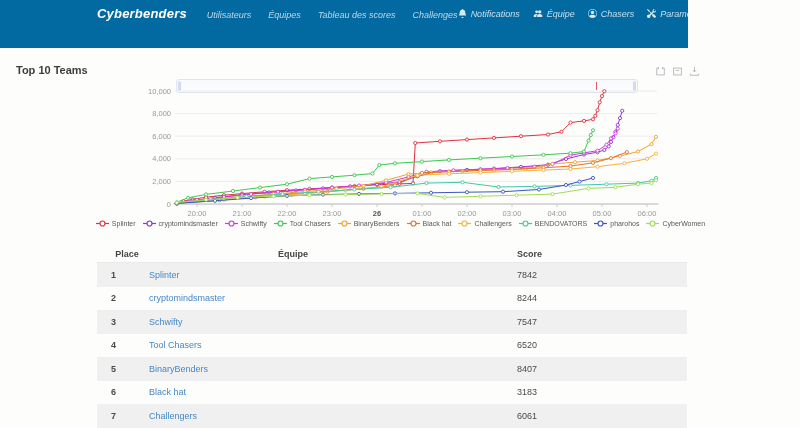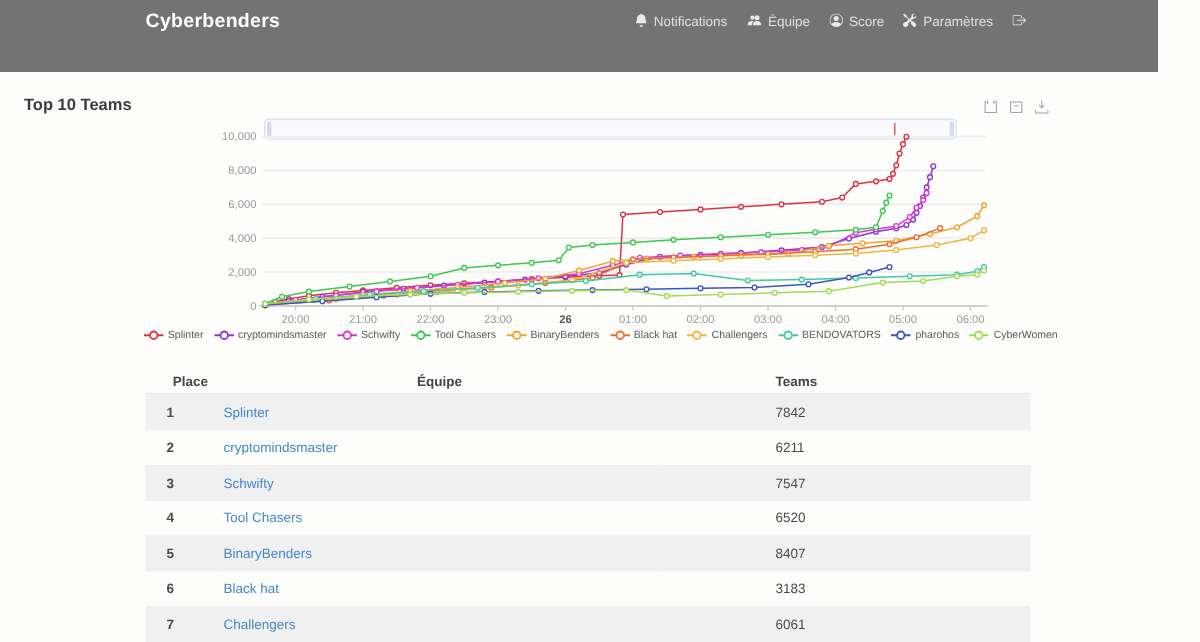--- a/index.html
+++ b/index.html
@@ -1,19 +1,19 @@
 <!DOCTYPE html>
 <html><head>
 <meta charset="utf-8">
 <style>
   html,body{margin:0;padding:0;width:800px;height:428px;overflow:hidden;
     background:#fdfdfc;font-family:"Liberation Sans",sans-serif;position:relative;}
 
   
-  .navbar{position:absolute;top:0;left:0;width:772px;height:48px;background:#737373;}
+  .navbar{position:absolute;top:0;left:0;width:688px;height:48px;background:#0369a1;font-style:italic;}
   .nav-inner{position:absolute;top:6px;left:97px;right:88px;display:flex;align-items:baseline;}
   .brand{color:#ffffff;font-size:13px;font-weight:bold;text-decoration:none;letter-spacing:.2px;}
   .nav-links{display:flex;gap:17px;margin-left:20px;}
   .nav-link{color:rgba(255,255,255,.72);font-size:9px;text-decoration:none;white-space:nowrap;}
   .nav-right{margin-left:auto;display:flex;gap:13px;align-items:flex-start;}
   .nav-right .nav-item{display:flex;gap:4px;align-items:center;color:rgba(255,255,255,.78);
     font-size:9px;text-decoration:none;white-space:nowrap;}
   .nav-right svg{display:block;color:rgba(255,255,255,.85);}
 
   
@@ -49,20 +49,26 @@
   td.cell-score{padding-left:78px;}
   tr.odd{background:#f0f0f0;}
   a.team-link{color:#4587c7;text-decoration:none;}
 </style>
 </head>
 <body>
 
 <header class="navbar">
   <div class="nav-inner">
     <a href="#" class="brand">Cyberbenders</a>
+    <nav class="nav-links" id="nav-links">
+        <a href="#" class="nav-link">Utilisateurs</a>
+        <a href="#" class="nav-link">Équipes</a>
+        <a href="#" class="nav-link">Tableau des scores</a>
+        <a href="#" class="nav-link">Challenges</a>
+      </nav>
     <div class="nav-right" id="nav-right">
         <a href="#" class="nav-item">
           <span>
             <svg width="9" height="9" viewBox="0 0 16 16" fill="currentColor">
               <path d="M8 16a2 2 0 0 0 2-2H6a2 2 0 0 0 2 2zm.995-14.901a1 1 0 1 0-1.99 0A5 5 0 0 0 3 6c0 1.1-.35 3.1-1.2 4.7-.2.4.1.9.55.9h11.3c.45 0 .75-.5.55-.9C13.35 9.1 13 7.1 13 6a5 5 0 0 0-4.005-4.901z"></path>
             </svg>
           </span>
           <span>Notifications</span>
         </a>
         <a href="#" class="nav-item">
@@ -75,21 +81,21 @@
           </span>
           <span>Équipe</span>
         </a>
         <a href="#" class="nav-item">
           <span>
             <svg width="9" height="9" viewBox="0 0 16 16" fill="currentColor">
               <path d="M11 6a3 3 0 1 1-6 0 3 3 0 0 1 6 0z"></path>
               <path d="M0 8a8 8 0 1 1 16 0A8 8 0 0 1 0 8zm8-7a7 7 0 0 0-5.468 11.37C3.242 11.226 4.805 10 8 10s4.757 1.225 5.468 2.37A7 7 0 0 0 8 1z"></path>
             </svg>
           </span>
-          <span>Score</span>
+          <span>Chasers</span>
         </a>
         <a href="#" class="nav-item">
           <span>
             <svg width="9" height="9" viewBox="0 0 16 16" fill="currentColor">
               <path d="M1 0 0 1l2.2 3.08a1 1 0 0 0 .82.42h.07a1 1 0 0 1 .7.3l2.68 2.67-2.62 2.65A3 3 0 0 0 0 13a3 3 0 1 0 5.88-.85l2.65-2.62.97.97-.3.91a1 1 0 0 0 .24 1.02l3.27 3.27a1 1 0 0 0 1.41 0l1.59-1.59a1 1 0 0 0 0-1.41l-3.27-3.27a1 1 0 0 0-1.02-.24l-.92.3-.96-.96 2.68-2.64A3 3 0 0 0 16 3c0-.27-.04-.53-.1-.78l-2.14 2.14L12 4l-.36-1.76L13.78.1a3 3 0 0 0-3.68 3.68L7.46 6.46 4.79 3.79a1 1 0 0 1-.29-.7v-.07a1 1 0 0 0-.42-.82L1 0z"></path>
             </svg>
           </span>
           <span>Paramètres</span>
         </a>
         <a href="#" class="nav-item">
@@ -492,33 +498,33 @@
       </span>
       <span>CyberWomen</span>
     </span>
   </div>
 
 <table class="score-table">
   <thead>
     <tr>
       <th class="col-place">Place</th>
       <th class="col-team">Équipe</th>
-      <th class="col-score">Teams</th>
+      <th class="col-score">Score</th>
     </tr>
   </thead>
   <tbody id="table-body">
       <tr class="odd">
         <td class="cell-place">1</td>
         <td class="cell-team"><a href="#" class="team-link">Splinter</a></td>
         <td class="cell-score">7842</td>
       </tr>
       <tr class="even">
         <td class="cell-place">2</td>
         <td class="cell-team"><a href="#" class="team-link">cryptomindsmaster</a></td>
-        <td class="cell-score">6211</td>
+        <td class="cell-score">8244</td>
       </tr>
       <tr class="odd">
         <td class="cell-place">3</td>
         <td class="cell-team"><a href="#" class="team-link">Schwifty</a></td>
         <td class="cell-score">7547</td>
       </tr>
       <tr class="even">
         <td class="cell-place">4</td>
         <td class="cell-team"><a href="#" class="team-link">Tool Chasers</a></td>
         <td class="cell-score">6520</td>

